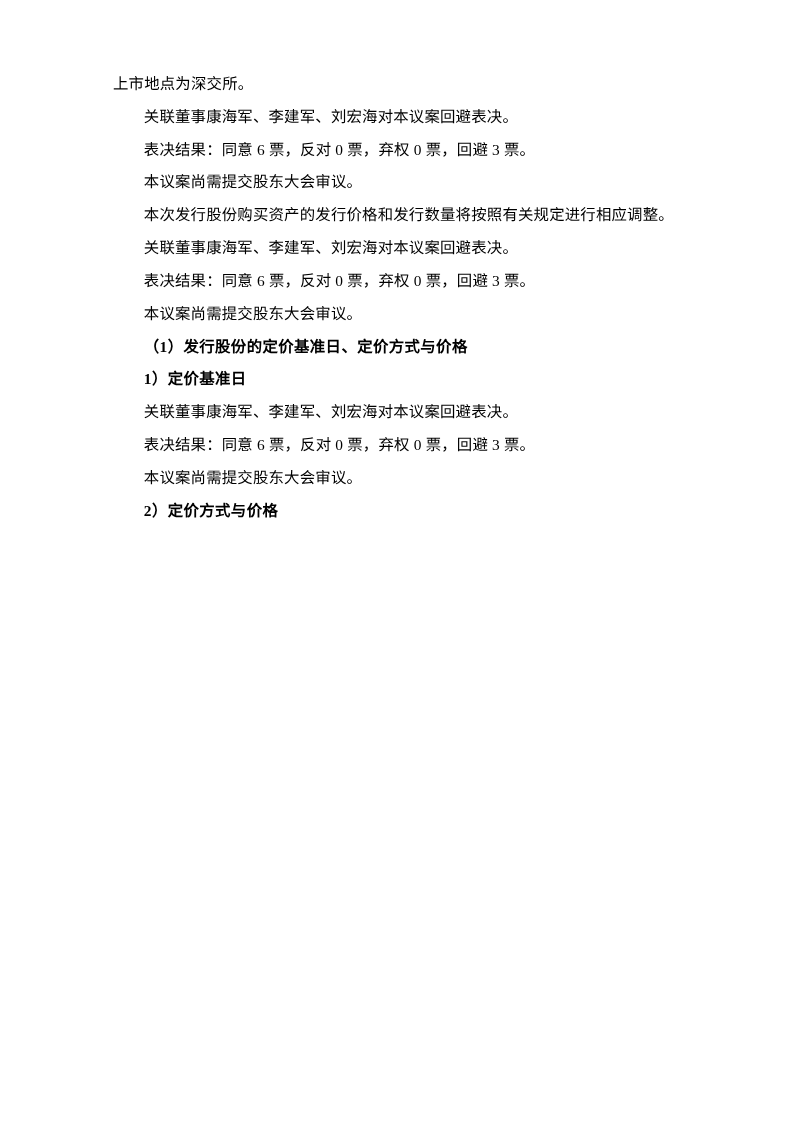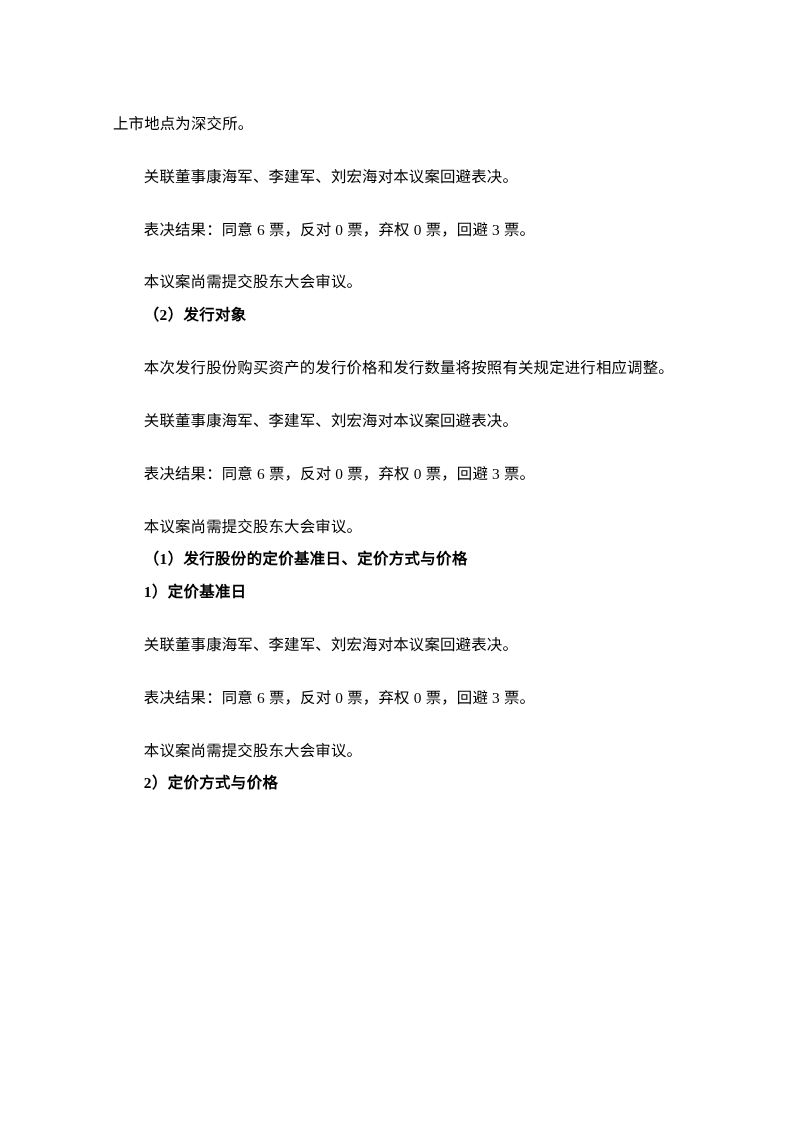--- a/index.html
+++ b/index.html
@@ -13,36 +13,35 @@
     height: 1122px;
     font-family: "Liberation Serif", "DejaVu Serif", serif;
     color: #000000;
     -webkit-font-smoothing: antialiased;
   }
   .page {
     position: relative;
     width: 793px;
     height: 794px;
     box-sizing: border-box;
-    padding: 108px 113px 60px 113px;
+    padding: 68px 113px 60px 113px;
     background: #ffffff;
   }
   .doc-body {
     font-size: 15.4px;
     line-height: 2.13;
     text-align: justify;
     text-justify: inter-ideograph;
     letter-spacing: 0.2px;
   }
   p {
     margin: 0;
   }
   .para {
     text-indent: 2em;
-    margin-top: 20px;
   }
   .noindent {
     text-indent: 0;
   }
   .heading {
     font-weight: bold;
     text-indent: 2em;
     letter-spacing: 0.4px;
   }
   .heading-sub {
@@ -54,21 +53,20 @@
 </head>
 <body>
 
 <div class="page">
   <div class="doc-body">
 
     <p class="noindent">上市地点为深交所。</p>
     <p class="para">关联董事康海军、李建军、刘宏海对本议案回避表决。</p>
     <p class="para">表决结果：同意 6 票，反对 0 票，弃权 0 票，回避 3 票。</p>
     <p class="para">本议案尚需提交股东大会审议。</p>
-    <p class="heading">（2）发行对象</p>
     <p class="para">本次发行股份购买资产的发行价格和发行数量将按照有关规定进行相应调整。</p>
     <p class="para">关联董事康海军、李建军、刘宏海对本议案回避表决。</p>
     <p class="para">表决结果：同意 6 票，反对 0 票，弃权 0 票，回避 3 票。</p>
     <p class="para">本议案尚需提交股东大会审议。</p>
     <p class="heading">（1）发行股份的定价基准日、定价方式与价格</p>
     <p class="heading-sub">1）定价基准日</p>
     <p class="para">关联董事康海军、李建军、刘宏海对本议案回避表决。</p>
     <p class="para">表决结果：同意 6 票，反对 0 票，弃权 0 票，回避 3 票。</p>
     <p class="para">本议案尚需提交股东大会审议。</p>
     <p class="heading-sub">2）定价方式与价格</p>

